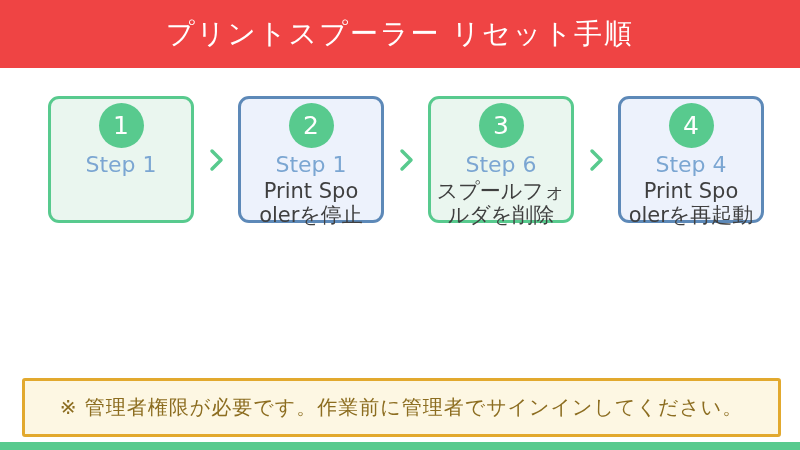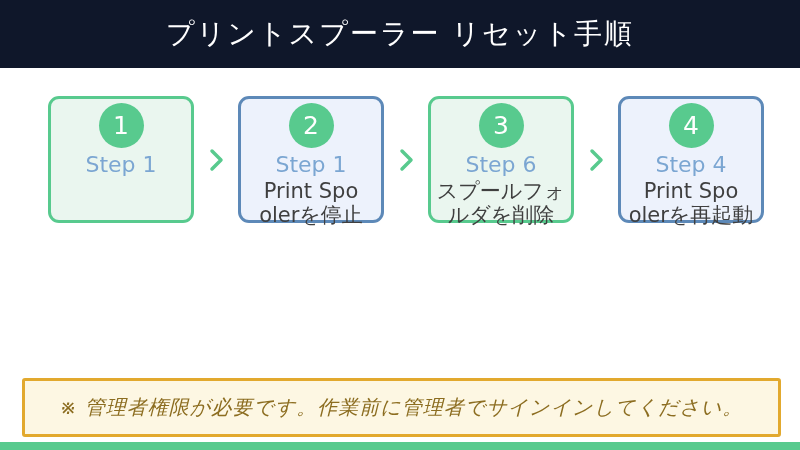--- a/index.html
+++ b/index.html
@@ -3,21 +3,21 @@
 <meta charset="utf-8">
 <style>
   html,body{margin:0;padding:0;background:#ffffff;}
   .canvas{
     position:relative;width:800px;height:450px;background:#ffffff;overflow:hidden;
     font-family:"DejaVu Sans","Liberation Sans",sans-serif;
   }
   
   .titlebar{
     position:absolute;top:0;left:0;width:800px;height:68px;
-    background:#0f172a;display:flex;align-items:center;justify-content:center;
+    background:#ef4444;display:flex;align-items:center;justify-content:center;
   }
   .titlebar h1{
     margin:0;font-size:28px;font-weight:400;color:#ffffff;letter-spacing:2px;
   }
   
   .steps-row{
     position:absolute;top:96px;left:48px;width:716px;height:127px;
     display:flex;align-items:stretch;
   }
   .card{
@@ -40,21 +40,21 @@
     white-space:pre-line;
   }
   .arrow{
     width:44px;display:flex;align-items:center;justify-content:center;flex:0 0 auto;
   }
   .arrow svg{display:block;}
   
   .notice{
     position:absolute;left:22px;top:378px;width:759px;height:59px;box-sizing:border-box;
     background:#fdf7e3;border:3px solid #e2a92e;border-radius:3px;
-    display:flex;align-items:center;justify-content:center;font-style:italic;
+    display:flex;align-items:center;justify-content:center;
   }
   .notice span{font-size:20px;color:#8c6d20;letter-spacing:1px;}
   
   .bottom-bar{
     position:absolute;left:0;bottom:0;width:800px;height:8px;background:#58ca8e;
   }
 </style>
 </head>
 <body>
 

